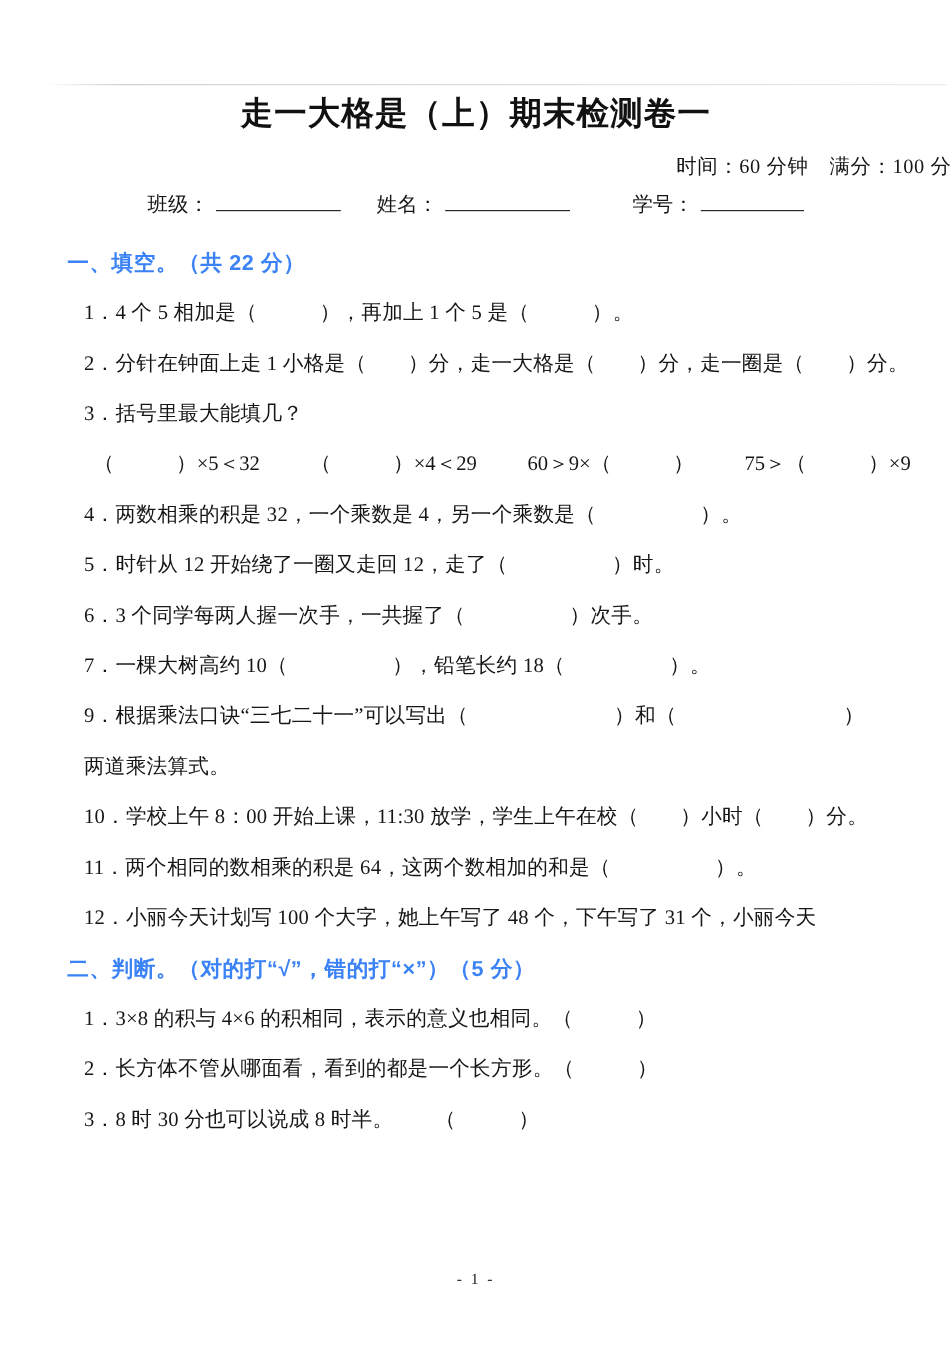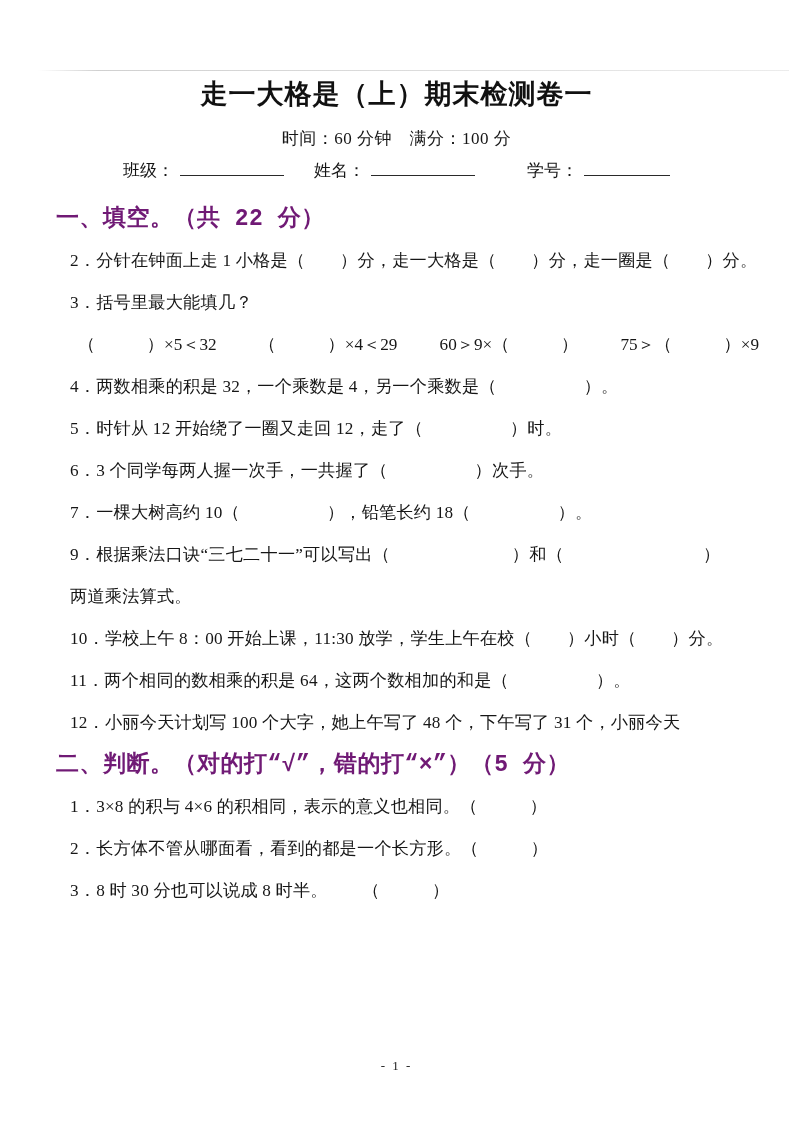--- a/index.html
+++ b/index.html
@@ -21,21 +21,21 @@
   }
 
   .title {
     margin: 0; padding-top: 76px;
     text-align: center;
     font-family: "Liberation Sans", "DejaVu Sans", sans-serif;
     font-weight: bold; font-size: 27px; letter-spacing: 1px;
     color: #111;
   }
   .meta {
-    margin-top: 15px; text-align: center;
+    margin-top: 15px; text-align: right;
     font-size: 17px; letter-spacing: .5px;
   }
 
   .fields {
     margin-top: 9px;
     display: flex; justify-content: center; align-items: flex-end;
     font-size: 17px;
   }
   .field { white-space: nowrap; }
   .field + .field { margin-left: 30px; }
@@ -43,23 +43,23 @@
   .blankline {
     display: inline-block; height: 2px;
     border-bottom: 1.4px solid #2a2a2a;
     vertical-align: baseline; margin-left: 6px;
   }
   .w105 { width: 104px; }
   .w88  { width: 86px; }
 
   .content { margin-top: 16px; padding-left: 56px; padding-right: 26px; }
   .h {
-    font-family: Liberation Mono, monospace;
-    font-weight: bold; font-size: 23px; line-height: 42px;
-    letter-spacing: .5px; color: #701a75;
+    font-family: Liberation Sans, sans-serif;
+    font-weight: bold; font-size: 18px; line-height: 42px;
+    letter-spacing: .5px; color: #3b82f6;
     white-space: nowrap;
   }
   .q {
     font-size: 17.2px; line-height: 42px;
     letter-spacing: .2px; white-space: nowrap;
     padding-left: 14px;
   }
   .q.cont2 { padding-left: 24px; }
   .ineq {
     display: flex; justify-content: space-between;
@@ -88,20 +88,21 @@
   <div class="fields">
     <span class="field"><span>班级：</span><span class="blankline w105"></span></span>
     <span class="field"><span>姓名：</span><span class="blankline w105"></span></span>
     <span class="field last"><span>学号：</span><span class="blankline w88"></span></span>
   </div>
 
   <div class="content">
 
     <div class="h">一、填空。（共 22 分）</div>
 
+    <div class="q">1．4 个 5 相加是（　　　），再加上 1 个 5 是（　　　）。</div>
     <div class="q">2．分针在钟面上走 1 小格是（　　）分，走一大格是（　　）分，走一圈是（　　）分。</div>
     <div class="q">3．括号里最大能填几？</div>
 
     <div class="ineq">
       <span>（　　　）×5＜32</span>
       <span>（　　　）×4＜29</span>
       <span>60＞9×（　　　）</span>
       <span>75＞（　　　）×9</span>
     </div>
 

